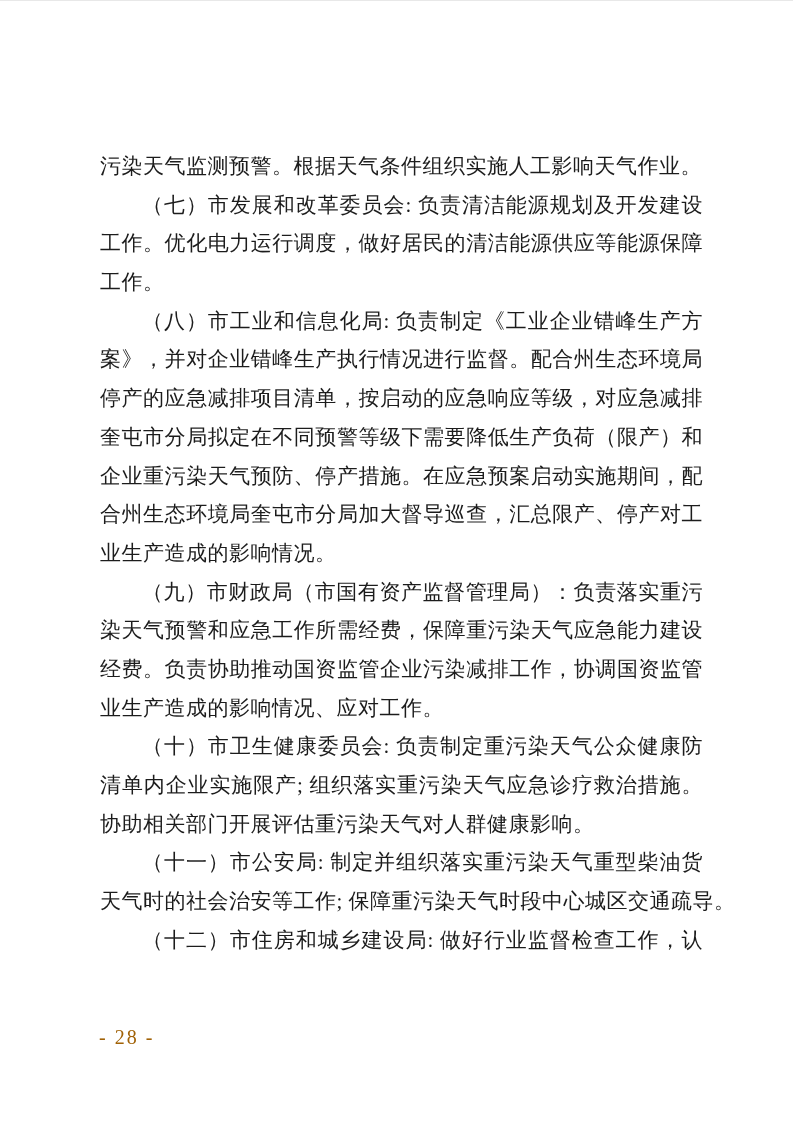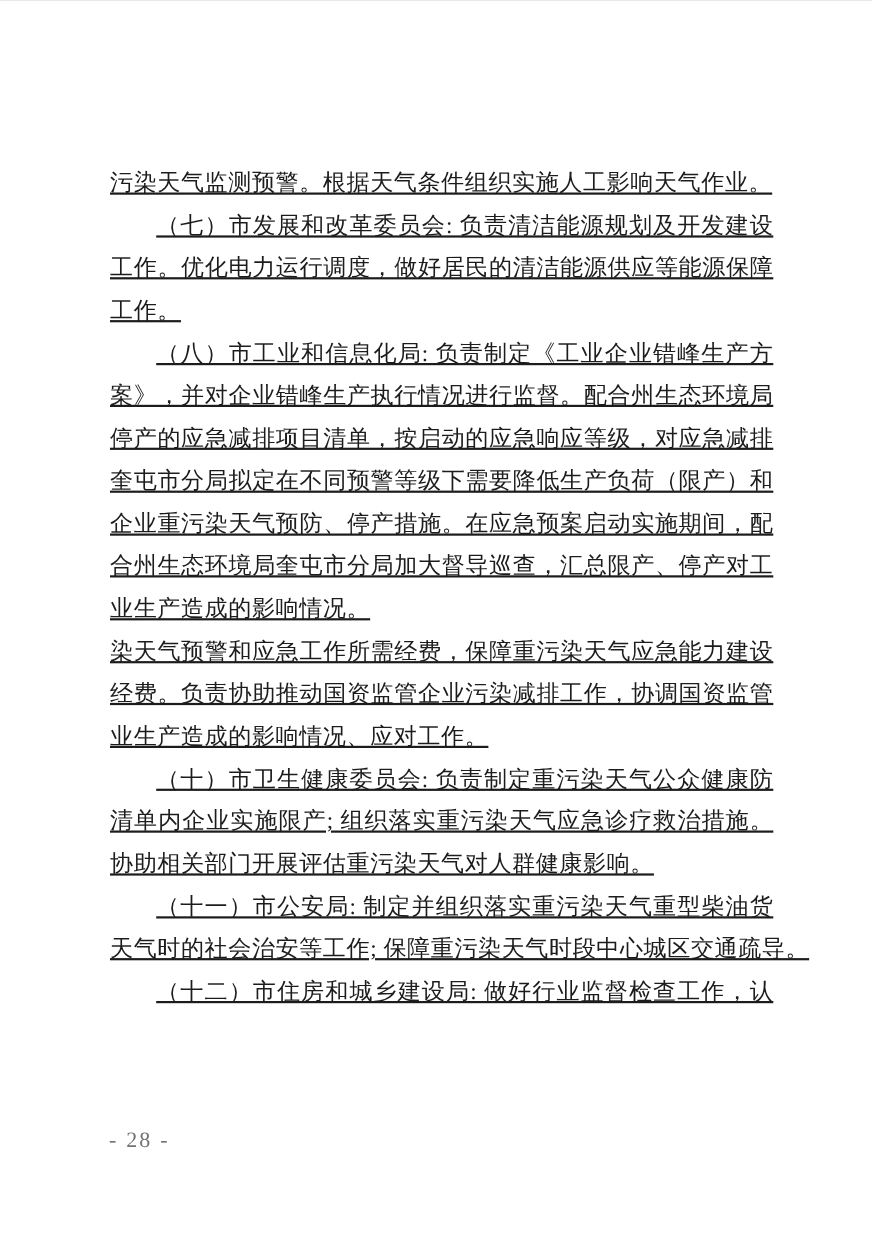--- a/index.html
+++ b/index.html
@@ -12,21 +12,20 @@
     font-family: "Liberation Serif", "DejaVu Serif", serif;
     overflow: hidden;
     border-top: 1px solid #e8e8e8;
     box-sizing: border-box;
   }
   .text-block {
     position: absolute;
     left: 100px;
     top: 146px;
     width: 603px;
-    text-decoration: underline;
   }
   .line {
     height: 38.7px;
     line-height: 38.7px;
     font-size: 21px;
     letter-spacing: 0.5px;
     white-space: nowrap;
     text-align: left;
   }
   .line.fill {
@@ -39,40 +38,41 @@
     text-indent: 42px;
   }
   .page-num {
     position: absolute;
     left: 99px;
     top: 1024px;
     height: 24px;
     line-height: 24px;
     font-size: 20px;
     letter-spacing: 2px;
-    color: #737373;
+    color: #a16207;
     font-family: "Liberation Serif", "DejaVu Serif", serif;
   }
 </style>
 </head>
 <body>
 
 <div class="page">
   <div class="text-block">
     <div class="line">污染天气监测预警。根据天气条件组织实施人工影响天气作业。</div>
     <div class="line fill indent">（七）市发展和改革委员会: 负责清洁能源规划及开发建设</div>
     <div class="line fill">工作。优化电力运行调度，做好居民的清洁能源供应等能源保障</div>
     <div class="line">工作。</div>
     <div class="line fill indent">（八）市工业和信息化局: 负责制定《工业企业错峰生产方</div>
     <div class="line fill">案》，并对企业错峰生产执行情况进行监督。配合州生态环境局</div>
     <div class="line fill">停产的应急减排项目清单，按启动的应急响应等级，对应急减排</div>
     <div class="line fill">奎屯市分局拟定在不同预警等级下需要降低生产负荷（限产）和</div>
     <div class="line fill">企业重污染天气预防、停产措施。在应急预案启动实施期间，配</div>
     <div class="line fill">合州生态环境局奎屯市分局加大督导巡查，汇总限产、停产对工</div>
     <div class="line">业生产造成的影响情况。</div>
+    <div class="line fill indent">（九）市财政局（市国有资产监督管理局）：负责落实重污</div>
     <div class="line fill">染天气预警和应急工作所需经费，保障重污染天气应急能力建设</div>
     <div class="line fill">经费。负责协助推动国资监管企业污染减排工作，协调国资监管</div>
     <div class="line">业生产造成的影响情况、应对工作。</div>
     <div class="line fill indent">（十）市卫生健康委员会: 负责制定重污染天气公众健康防</div>
     <div class="line fill">清单内企业实施限产; 组织落实重污染天气应急诊疗救治措施。</div>
     <div class="line">协助相关部门开展评估重污染天气对人群健康影响。</div>
     <div class="line fill indent">（十一）市公安局: 制定并组织落实重污染天气重型柴油货</div>
     <div class="line">天气时的社会治安等工作; 保障重污染天气时段中心城区交通疏导。</div>
     <div class="line fill indent">（十二）市住房和城乡建设局: 做好行业监督检查工作，认</div>
   </div>

